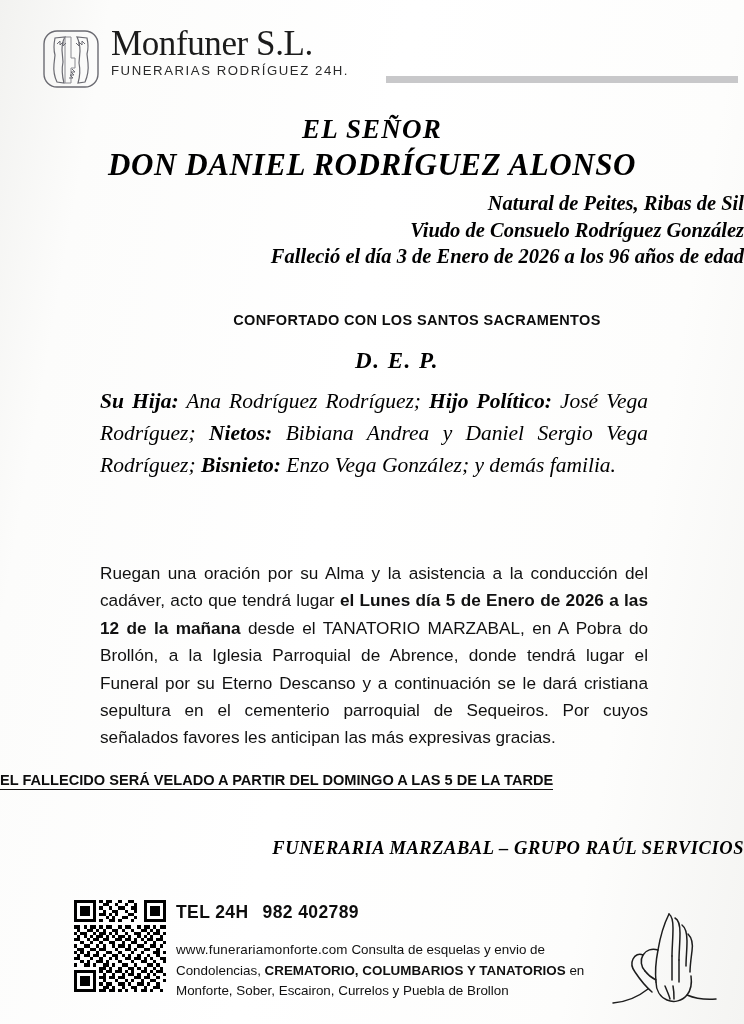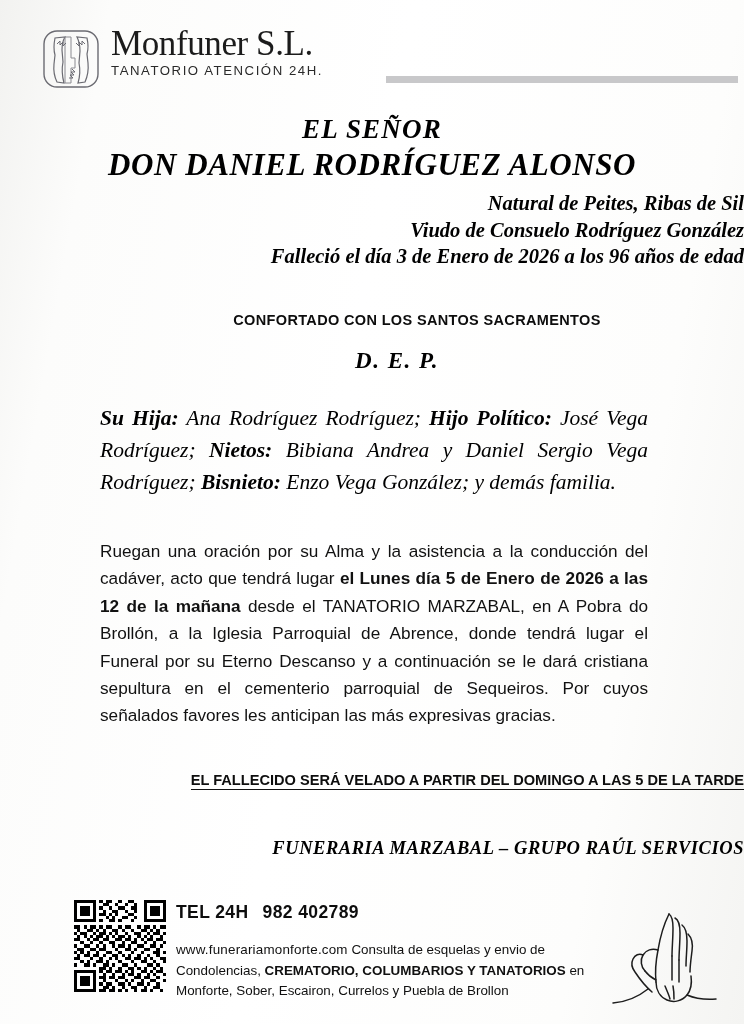--- a/index.html
+++ b/index.html
@@ -133,54 +133,54 @@
     font-weight: bold;
     letter-spacing: 1.5px;
     color: #000;
     padding-left: 25px;
   }
 
   
   .family {
     position: absolute;
     left: 100px;
-    top: 402px;
+    top: 385px;
     width: 548px;
     font-family: "Liberation Serif", serif;
     font-size: 21.5px;
     line-height: 32px;
     font-style: italic;
     text-align: justify;
     color: #000;
   }
   .family b {
     font-weight: bold;
   }
 
   
   .body-text {
     position: absolute;
     left: 100px;
-    top: 538px;
+    top: 560px;
     width: 548px;
     font-family: "Liberation Sans", sans-serif;
     font-size: 17.2px;
     line-height: 27.4px;
     text-align: justify;
     color: #111;
   }
   .body-text b { font-weight: bold; }
 
   
   .velatorio {
     position: absolute;
     left: 0;
     top: 772px;
     width: 744px;
-    text-align: right;
+    text-align: left;
     font-family: "Liberation Sans", sans-serif;
     font-size: 14.6px;
     font-weight: bold;
     color: #0d0d0d;
   }
   .velatorio span {
     border-bottom: 1.6px solid #111;
     padding-bottom: 1px;
   }
 
@@ -261,21 +261,21 @@
           <path d="M14 10 Q12 20 14 27 L13 36 Q12 46 16 54 L23 55 Q20 44 22 34 L21 22 Q21 14 24 9 Z" fill="none" stroke="#6b6b72" stroke-width="1.2"></path>
           <path d="M46 10 Q48 19 46 26 L47 35 Q48 45 44 54 L37 55 Q40 45 38 35 L39 23 Q39 15 36 9 Z" fill="none" stroke="#6b6b72" stroke-width="1.2"></path>
           <path d="M24 9 L30 9 L30 30 L34 30 L34 40 L30 40 L30 55 L24 55 Z" fill="none" stroke="#8a8a90" stroke-width="1"></path>
           <path d="M16 16 l3 -3 l0 4 l3 -3 l0 4 l3 -3" fill="none" stroke="#6b6b72" stroke-width="1"></path>
           <path d="M44 16 l-3 -3 l0 4 l-3 -3 l0 4 l-3 -3" fill="none" stroke="#6b6b72" stroke-width="1"></path>
           <path d="M31 41 l3 3 l-4 0 l3 3 l-4 0 l3 3 l-4 0" fill="none" stroke="#6b6b72" stroke-width="1"></path>
         </svg>
       </span>
       <span class="brand-block">
         <div class="brand-name">Monfuner S.L.</div>
-        <div class="brand-sub">TANATORIO ATENCIÓN 24H.</div>
+        <div class="brand-sub">FUNERARIAS RODRÍGUEZ 24H.</div>
       </span>
     </div>
     <div class="header-rule"></div>
   </div>
 
   <div class="titles">
     <div class="t-senor">EL SEÑOR</div>
     <div class="t-name">DON DANIEL RODRÍGUEZ ALONSO</div>
     <div class="t-line first">Natural de Peites, Ribas de Sil</div>
     <div class="t-line">Viudo de Consuelo Rodríguez González</div>

